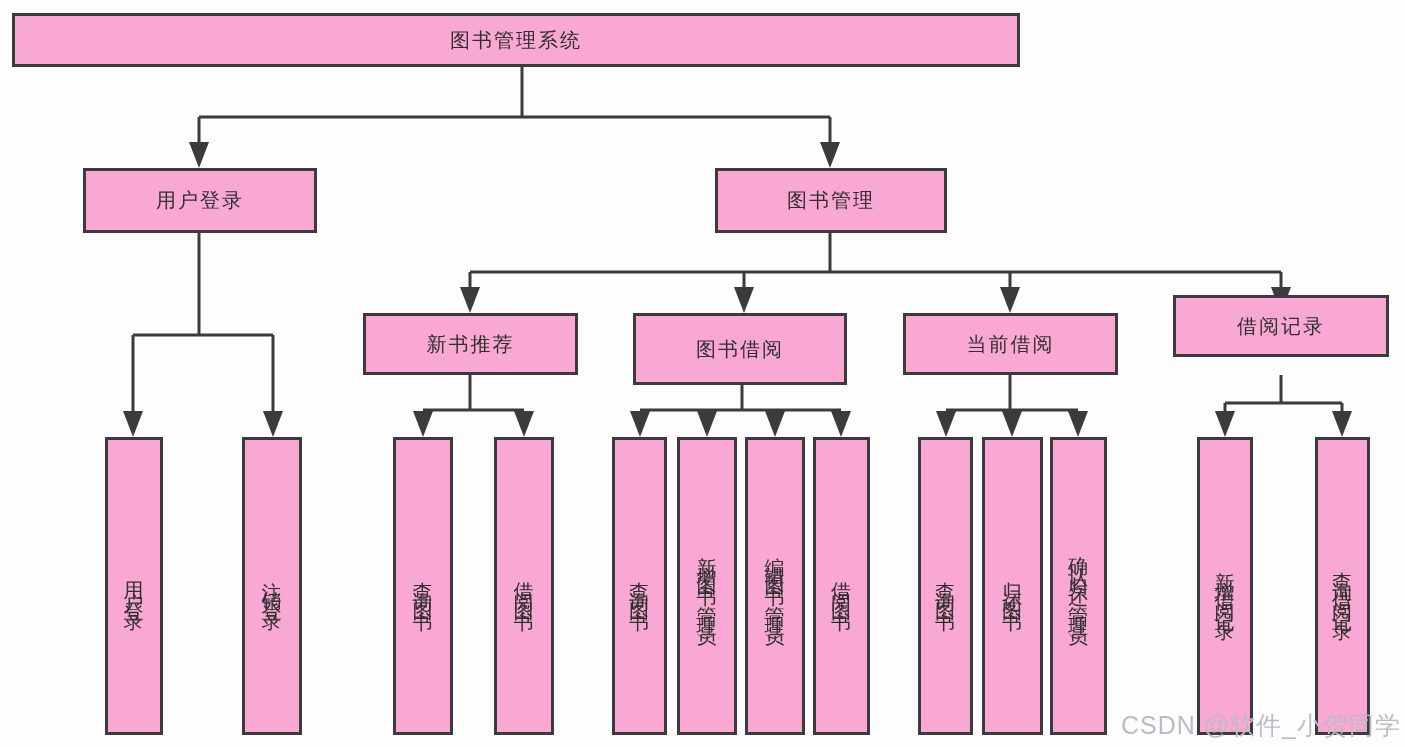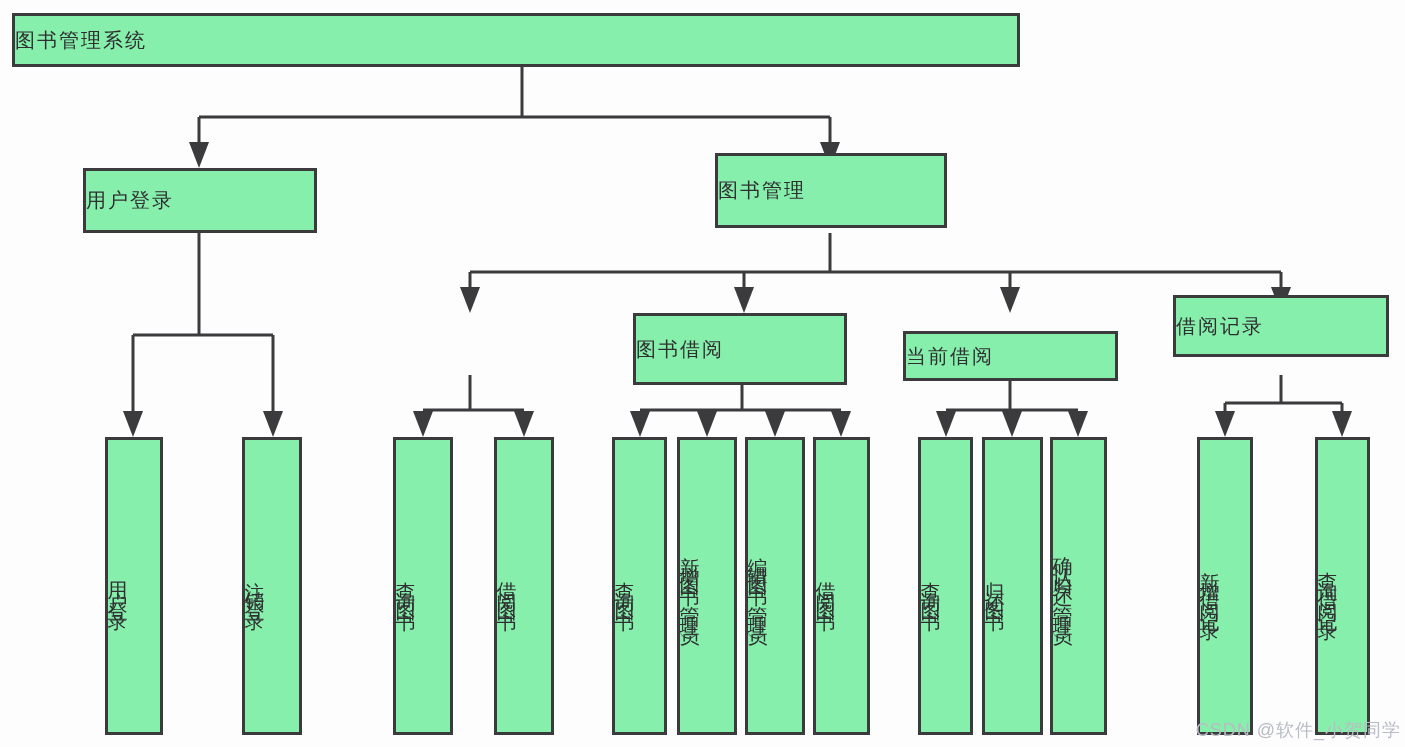--- a/index.html
+++ b/index.html
@@ -16,46 +16,46 @@
     overflow:hidden;
     font-family:"Liberation Sans","DejaVu Sans",sans-serif;
     color:var(--text);
   }
   .wires{position:absolute;left:0;top:0;z-index:1;}
   .wires path.w{stroke:var(--line);stroke-width:3;fill:none;}
   .wires path.h{fill:var(--line);stroke:none;}
   .node{
     position:absolute;
     box-sizing:border-box;
-    background:#86efac;
+    background:#f9a8d4;
     border:3px solid var(--line);
     display:flex;
     align-items:center;
-    justify-content:flex-start;
+    justify-content:center;
     z-index:2;
   }
   .node .lbl{
     font-size:20px;
     letter-spacing:2px;
     color:var(--text);
     white-space:nowrap;
   }
   .node.v .lbl{
     writing-mode:vertical-rl;
     text-orientation:mixed;
     letter-spacing:10px;
     white-space:normal;
     line-height:1;
   }
   .watermark{
     position:absolute;
     right:4px;
     bottom:5px;
     z-index:3;
-    font-size:18px;
+    font-size:25px;
     letter-spacing:1px;
     color:var(--watermark);
     white-space:nowrap;
   }
 </style>
 </head>
 <body>
 
 <div class="stage">
 
@@ -126,28 +126,31 @@
     </g>
   </svg>
 
   <div class="node" style="left:12px;top:13px;width:1008px;height:54px">
     <span class="lbl">图书管理系统</span>
   </div>
 
   <div class="node" style="left:83px;top:168px;width:234px;height:65px">
     <span class="lbl">用户登录</span>
   </div>
-  <div class="node" style="left:715px;top:153px;width:232px;height:75px">
+  <div class="node" style="left:715px;top:168px;width:232px;height:65px">
     <span class="lbl">图书管理</span>
   </div>
 
+  <div class="node" style="left:363px;top:313px;width:215px;height:62px">
+    <span class="lbl">新书推荐</span>
+  </div>
   <div class="node" style="left:633px;top:313px;width:214px;height:72px">
     <span class="lbl">图书借阅</span>
   </div>
-  <div class="node" style="left:903px;top:331px;width:215px;height:50px">
+  <div class="node" style="left:903px;top:313px;width:215px;height:62px">
     <span class="lbl">当前借阅</span>
   </div>
   <div class="node" style="left:1173px;top:295px;width:216px;height:62px">
     <span class="lbl">借阅记录</span>
   </div>
 
   <div class="node v" style="left:105px;top:437px;width:58px;height:298px">
     <span class="lbl">用户登录</span>
   </div>
   <div class="node v" style="left:242px;top:437px;width:60px;height:298px">

